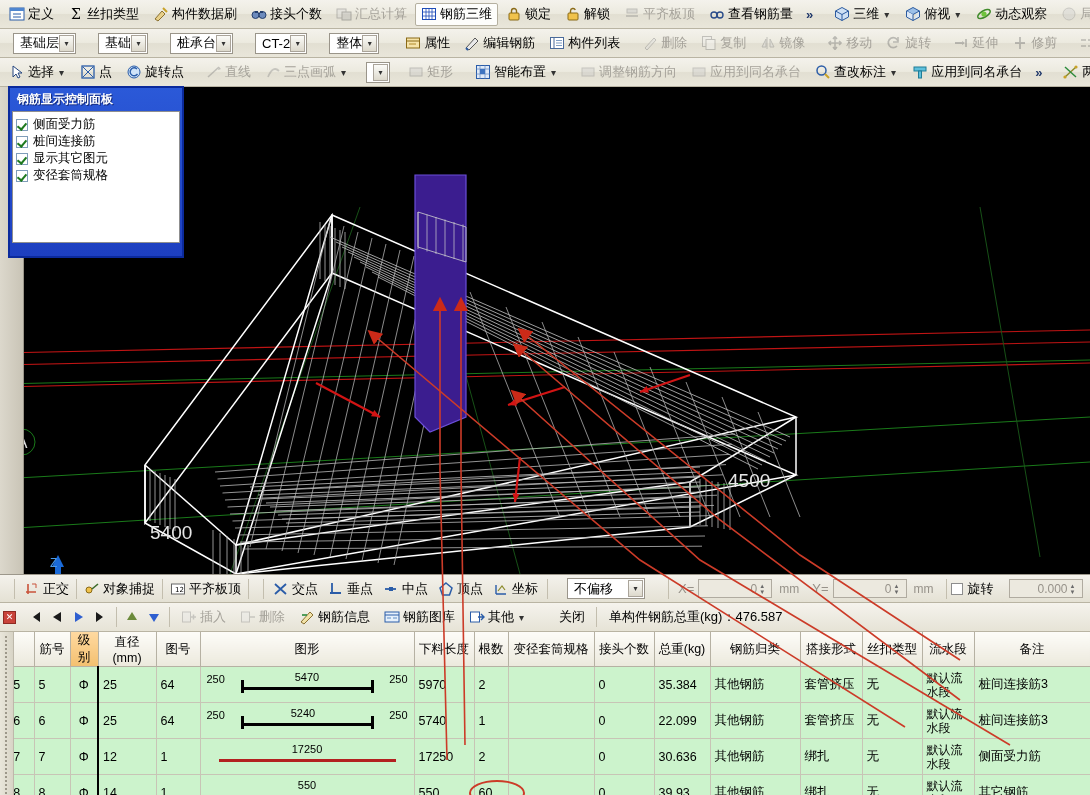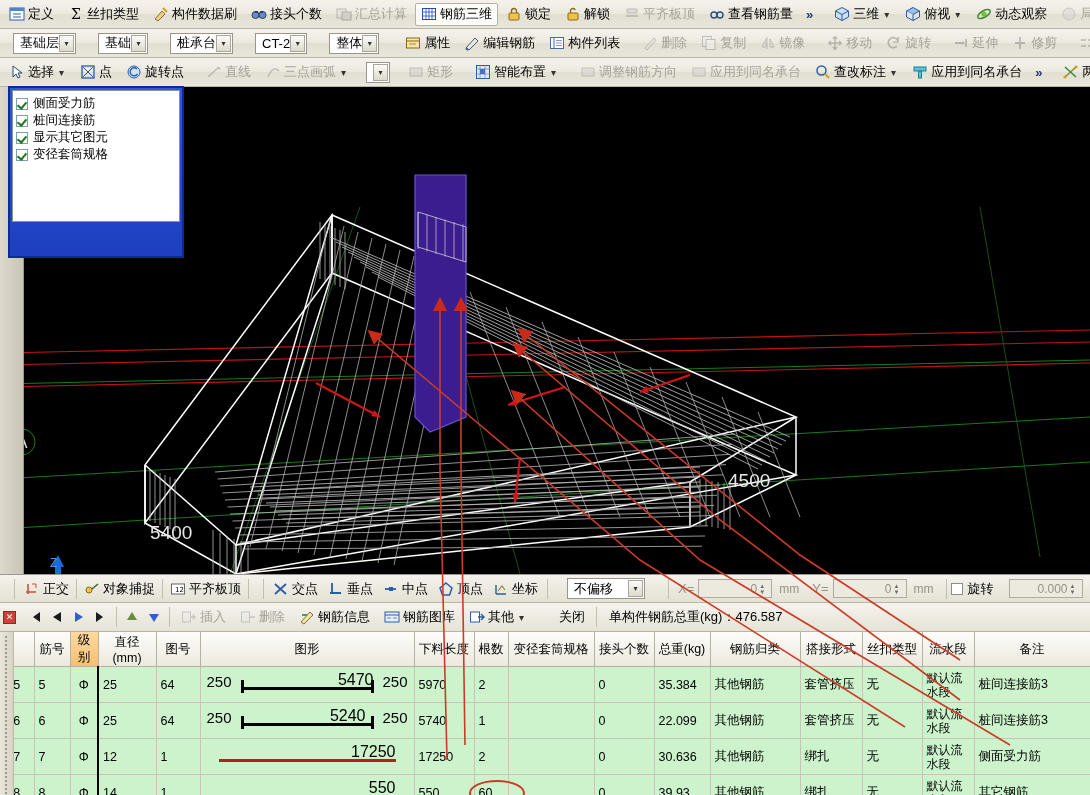--- a/index.html
+++ b/index.html
@@ -129,22 +129,22 @@
   }
   table.grid th.lvl { background:linear-gradient(180deg,#ffd9a0,#f3c070); }
   table.grid td {
     border:1px solid #c8c4b6; border-top:none; border-left:none;
     height:36px; background:#ccf3cc; padding:0 4px; color:#000; vertical-align:middle;
   }
   td.rowhead { background:linear-gradient(180deg,#fbfaf5,#eeebe0); text-align:center; border-right:2px solid #000; }
   .shape { position:relative; height:26px; }
   .shape .bar { position:absolute; left:0; right:0; top:15px; height:3px; background:#000; }
   .shape .cap { position:absolute; top:8px; width:3px; height:13px; background:#000; }
-  .shape .len { position:absolute; left:0; right:0; top:-1px; text-align:right; font-size:16px; }
-  .shape .side { position:absolute; top:1px; font-size:15px; }
+  .shape .len { position:absolute; left:0; right:0; top:-1px; text-align:center; font-size:11px; }
+  .shape .side { position:absolute; top:1px; font-size:11px; }
   .red { color:#b32020; }
   .ellipse-mark {
     position:absolute; border:2px solid #cc3b28; border-radius:50%;
     pointer-events:none;
   }
   .gutter {
     position:absolute; left:0; top:632px; width:14px; height:163px;
     background:linear-gradient(90deg,#e9e6da,#d8d4c6); border-right:1px solid #bdb8aa;
   }
   .gutter .dots { margin:4px auto 0; width:4px; }
@@ -673,20 +673,21 @@
         <line x1="58" y1="512" x2="70" y2="494" stroke="#16b016" stroke-width="4"></line>
         <polygon points="64,494 76,498 70,488" fill="#16b016"></polygon>
         <text x="50" y="480" fill="#4b9ae8" font-size="12" font-family="Liberation Sans, sans-serif">Z</text>
         <text x="68" y="503" fill="#8ad08a" font-size="11" font-family="Liberation Sans, sans-serif">Y</text>
         <text x="102" y="507" fill="#e06060" font-size="11" font-family="Liberation Sans, sans-serif">X</text>
       </svg>
     <div class="axisgrip"></div>
   </div>
 
   <div id="rebar-panel">
+    <div class="pt">钢筋显示控制面板</div>
     <div class="plist" id="panel-list">
         <div class="chkrow">
           <span class="chkbox"></span>
           <span>侧面受力筋</span>
         </div>
         <div class="chkrow">
           <span class="chkbox"></span>
           <span>桩间连接筋</span>
         </div>
         <div class="chkrow">

